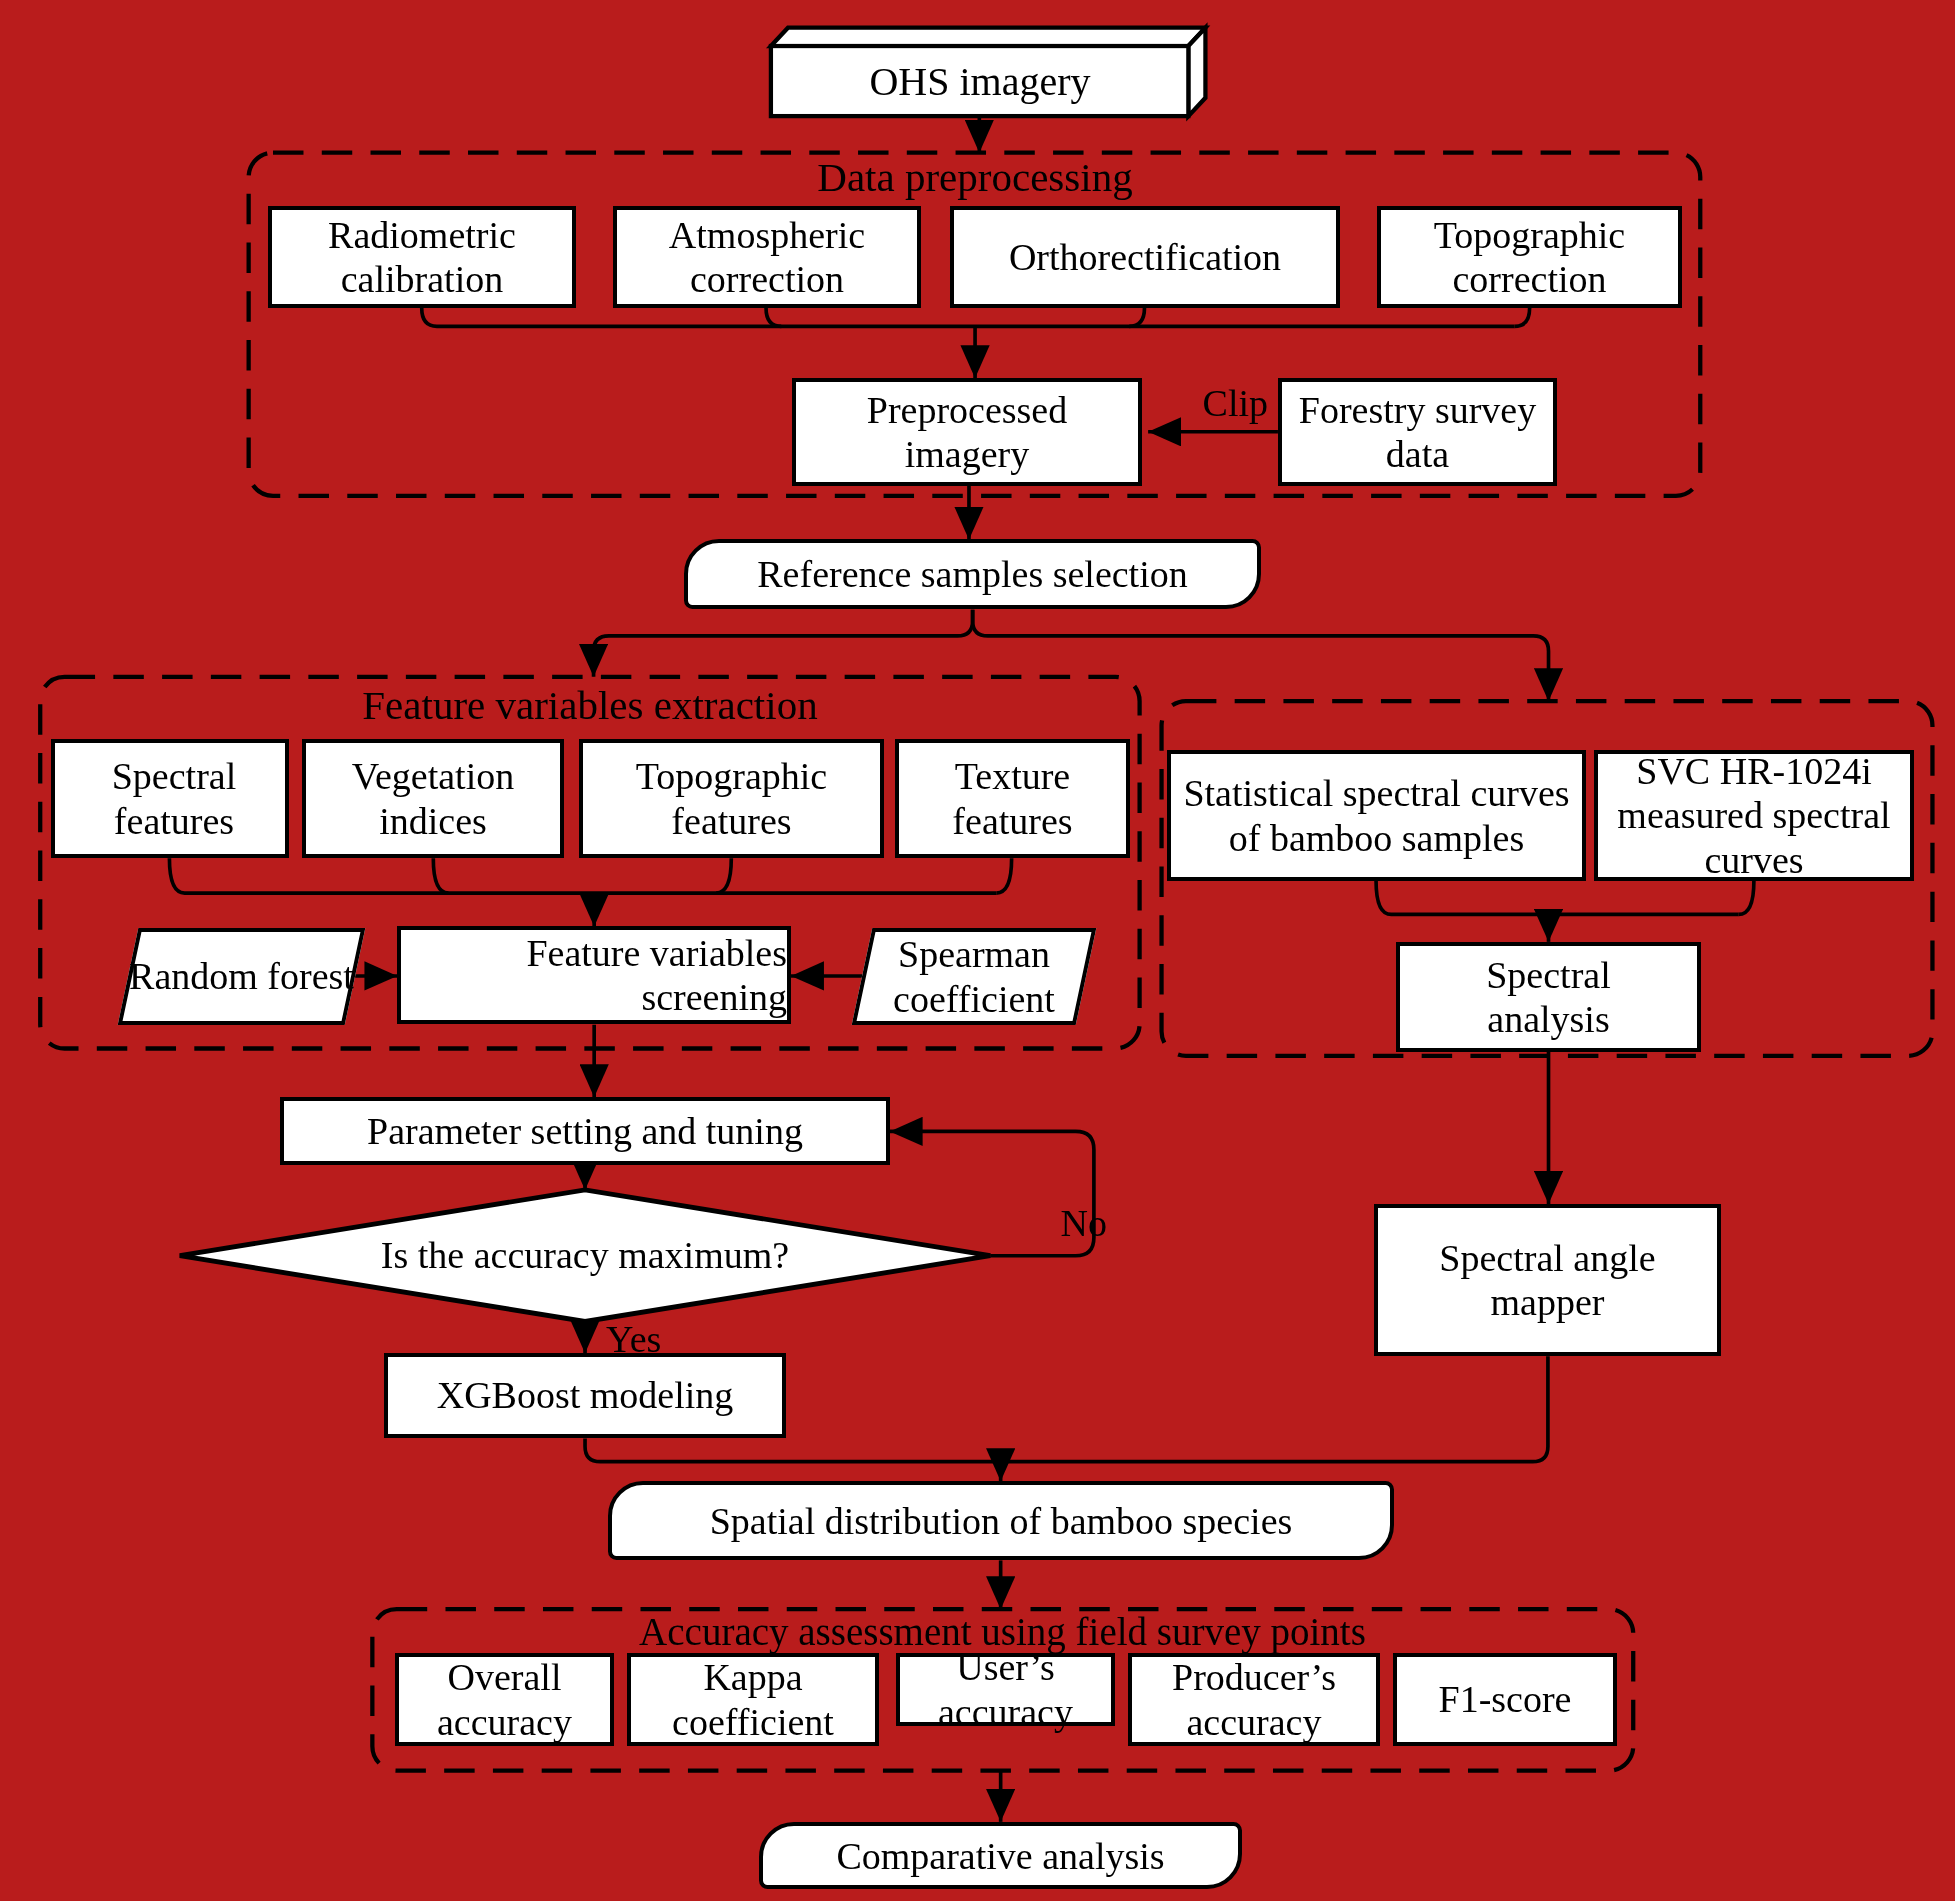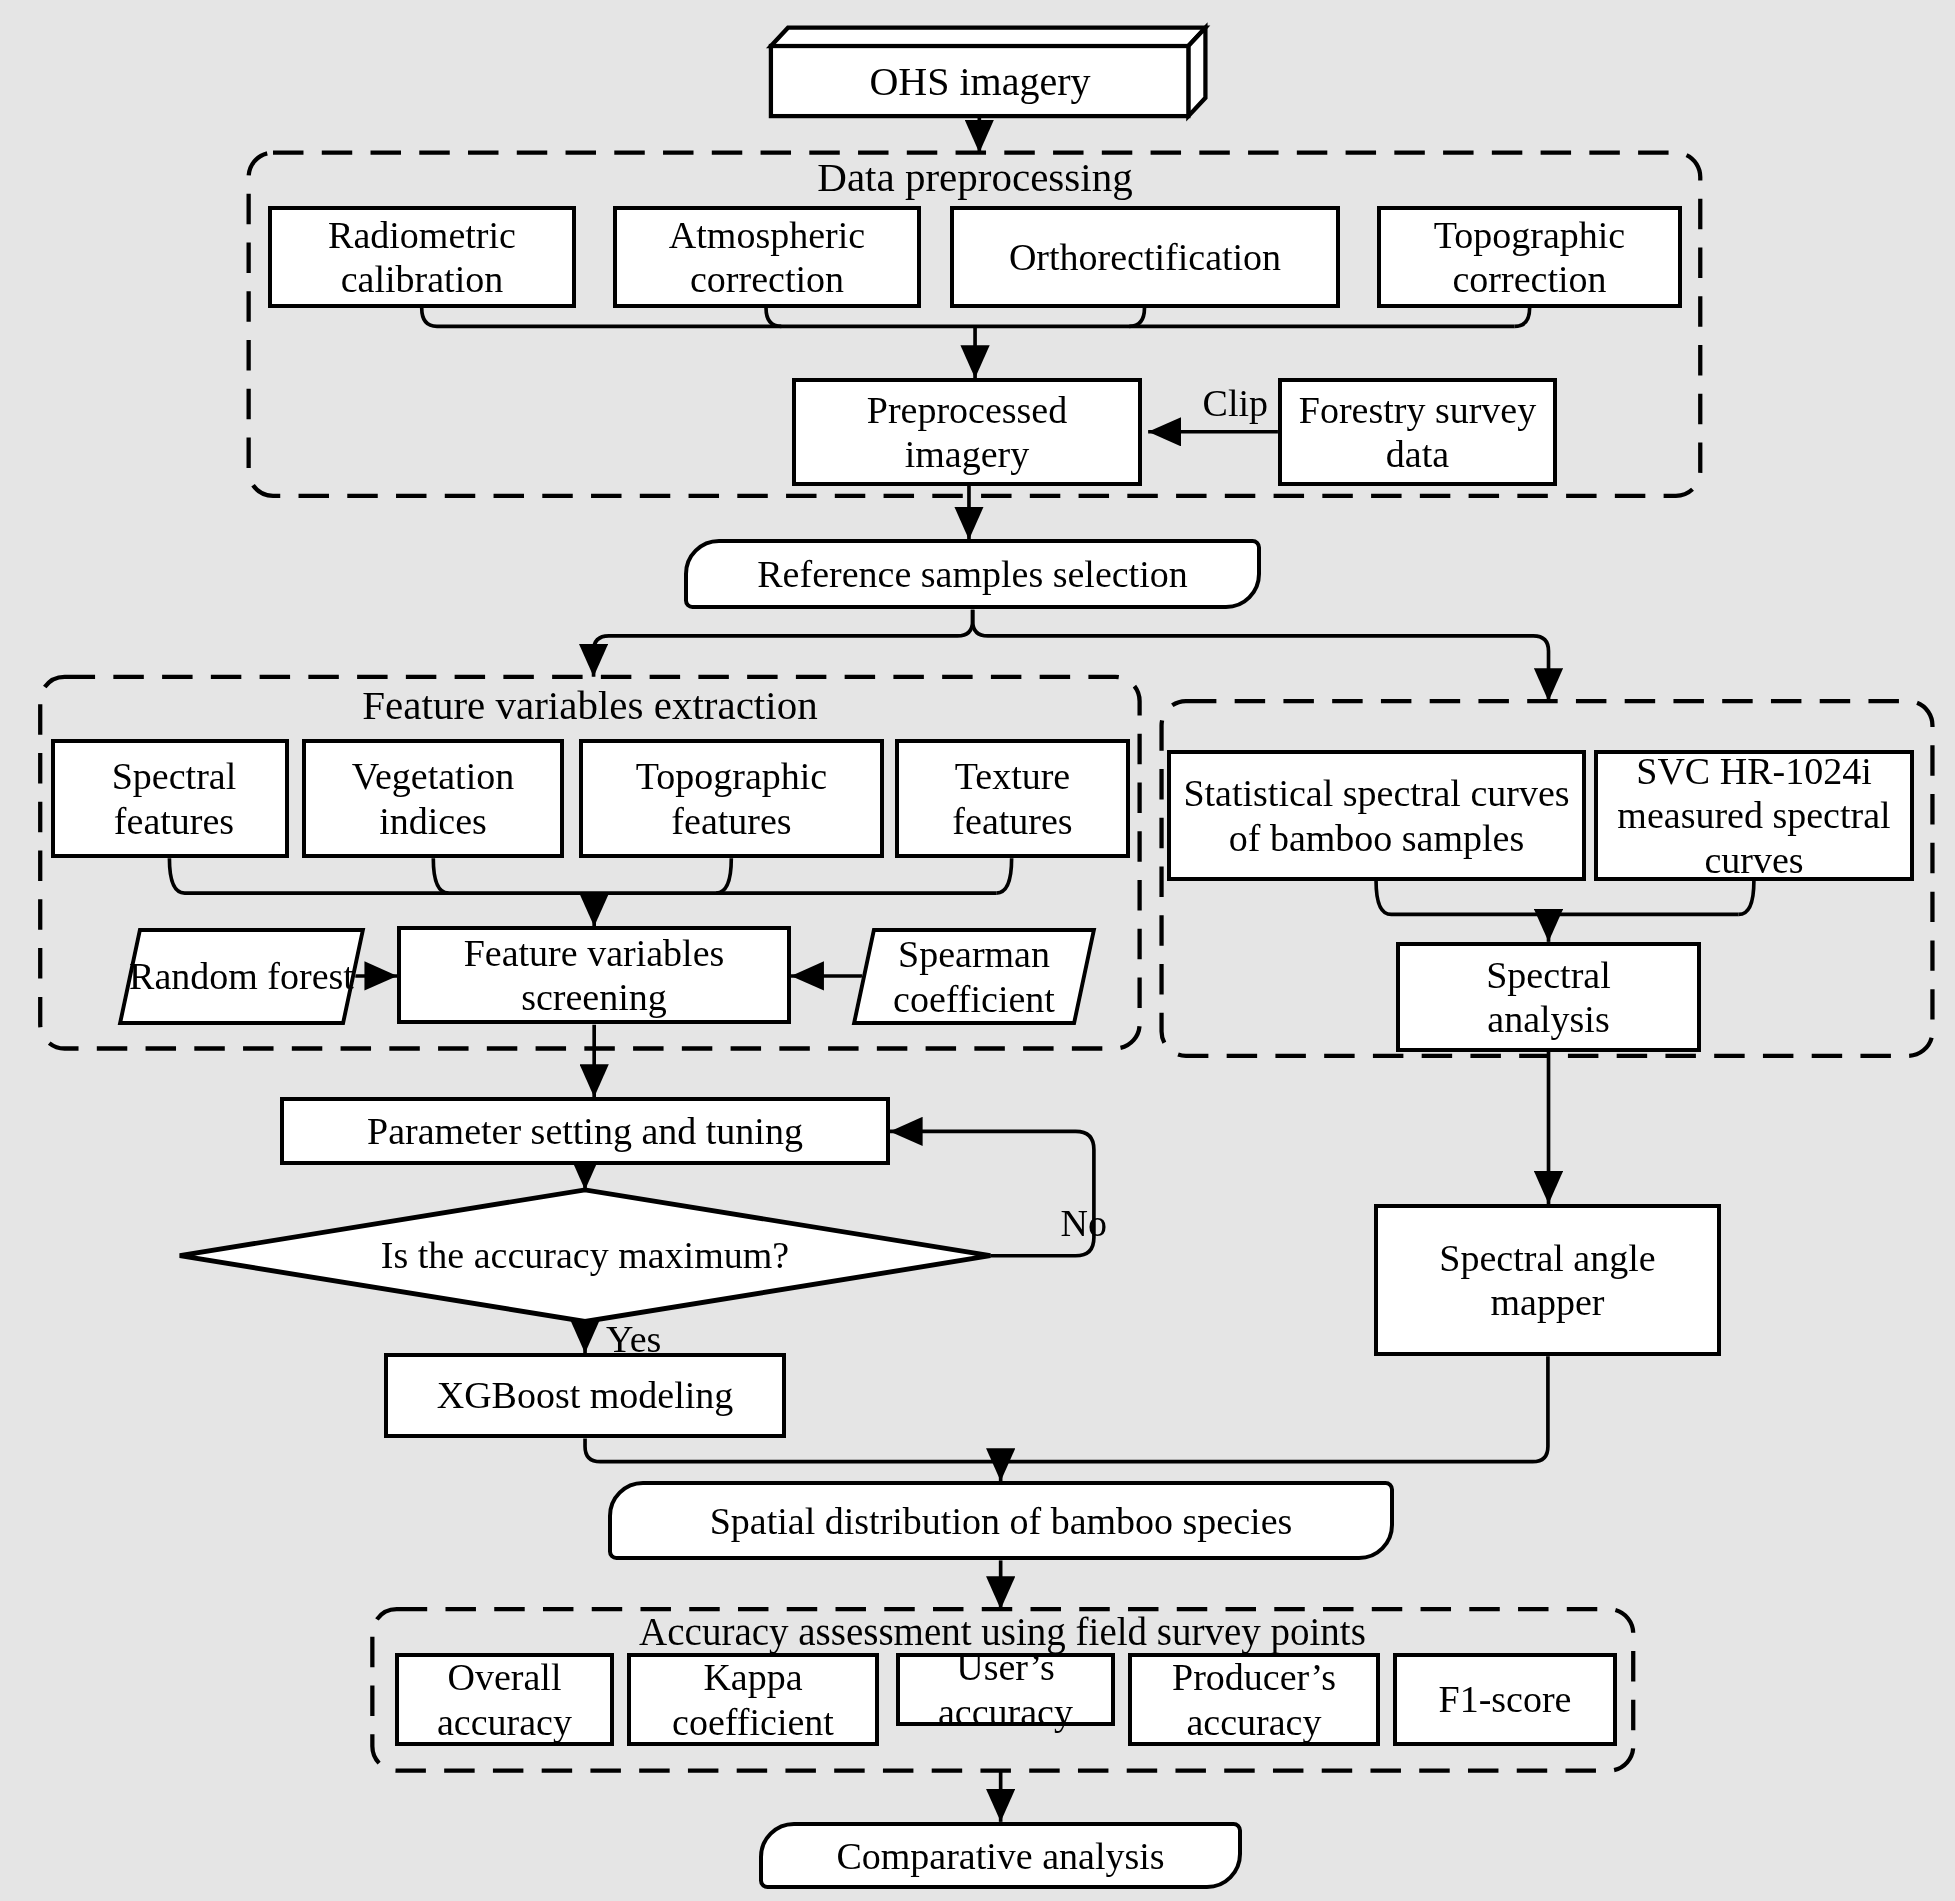--- a/index.html
+++ b/index.html
@@ -1,16 +1,16 @@
 <!DOCTYPE html>
 <html style="font-size:9.8px"><head>
 <meta charset="utf-8">
 <style>
   html,body{margin:0;padding:0;background:#ffffff;}
-  .stage{position:relative;width:1955px;height:1902px;background:#e5e5e5;
+  .stage{position:relative;width:1955px;height:1902px;background:#b91c1c;
          font-family:"Liberation Serif","DejaVu Serif",serif;color:#000;}
   svg.layer{position:absolute;left:0;top:0;width:1955px;height:1902px;}
   .box,.alt,.lbl,.title,.pg,.dtext{position:absolute;box-sizing:border-box;}
   .box{border:4.3px solid #000;background:#fff;display:flex;align-items:center;justify-content:center;
        text-align:center;font-size:38px;line-height:1.16;}
   .alt{border:4.3px solid #000;background:#fff;border-radius:35px 8.5px 35px 8.5px;
        display:flex;align-items:center;justify-content:center;text-align:center;font-size:38px;}
   .title{font-size:41px;text-align:center;line-height:1.05;}
   .lbl{font-size:38px;text-align:right;line-height:1;}
   .pg{}
@@ -108,21 +108,21 @@
 
   <div class="box" style="left:51px;top:739px;width:238px;height:119px;padding-left:8px;">Spectral features</div>
   <div class="box" style="left:302px;top:739px;width:262px;height:119px;">Vegetation indices</div>
   <div class="box" style="left:579px;top:739px;width:305px;height:119px;">Topographic features</div>
   <div class="box" style="left:895px;top:739px;width:235px;height:119px;">Texture features</div>
 
   <div class="pg" style="left:128px;top:928px;width:227px;height:97px;">
     <div class="pg-bg"></div>
     <div class="pg-tx">Random forest</div>
   </div>
-  <div class="box" style="left:397px;top:926px;width:394px;height:98px;">Feature variables screening</div>
+  <div class="box" style="left:397px;top:926px;width:394px;height:98px;text-align:right;">Feature variables screening</div>
   <div class="pg" style="left:862px;top:928px;width:224px;height:97px;">
     <div class="pg-bg"></div>
     <div class="pg-tx">Spearman coefficient</div>
   </div>
 
   <div class="box" style="left:1167px;top:750px;width:419px;height:131px;">Statistical spectral curves of bamboo samples</div>
   <div class="box" style="left:1594px;top:750px;width:320px;height:131px;">SVC HR-1024i measured spectral curves</div>
   <div class="box" style="left:1396px;top:942px;width:305px;height:110px;padding:0 43px;">Spectral analysis</div>
   <div class="box" style="left:1374px;top:1204px;width:347px;height:152px;padding:0 38px;">Spectral angle mapper</div>
 

